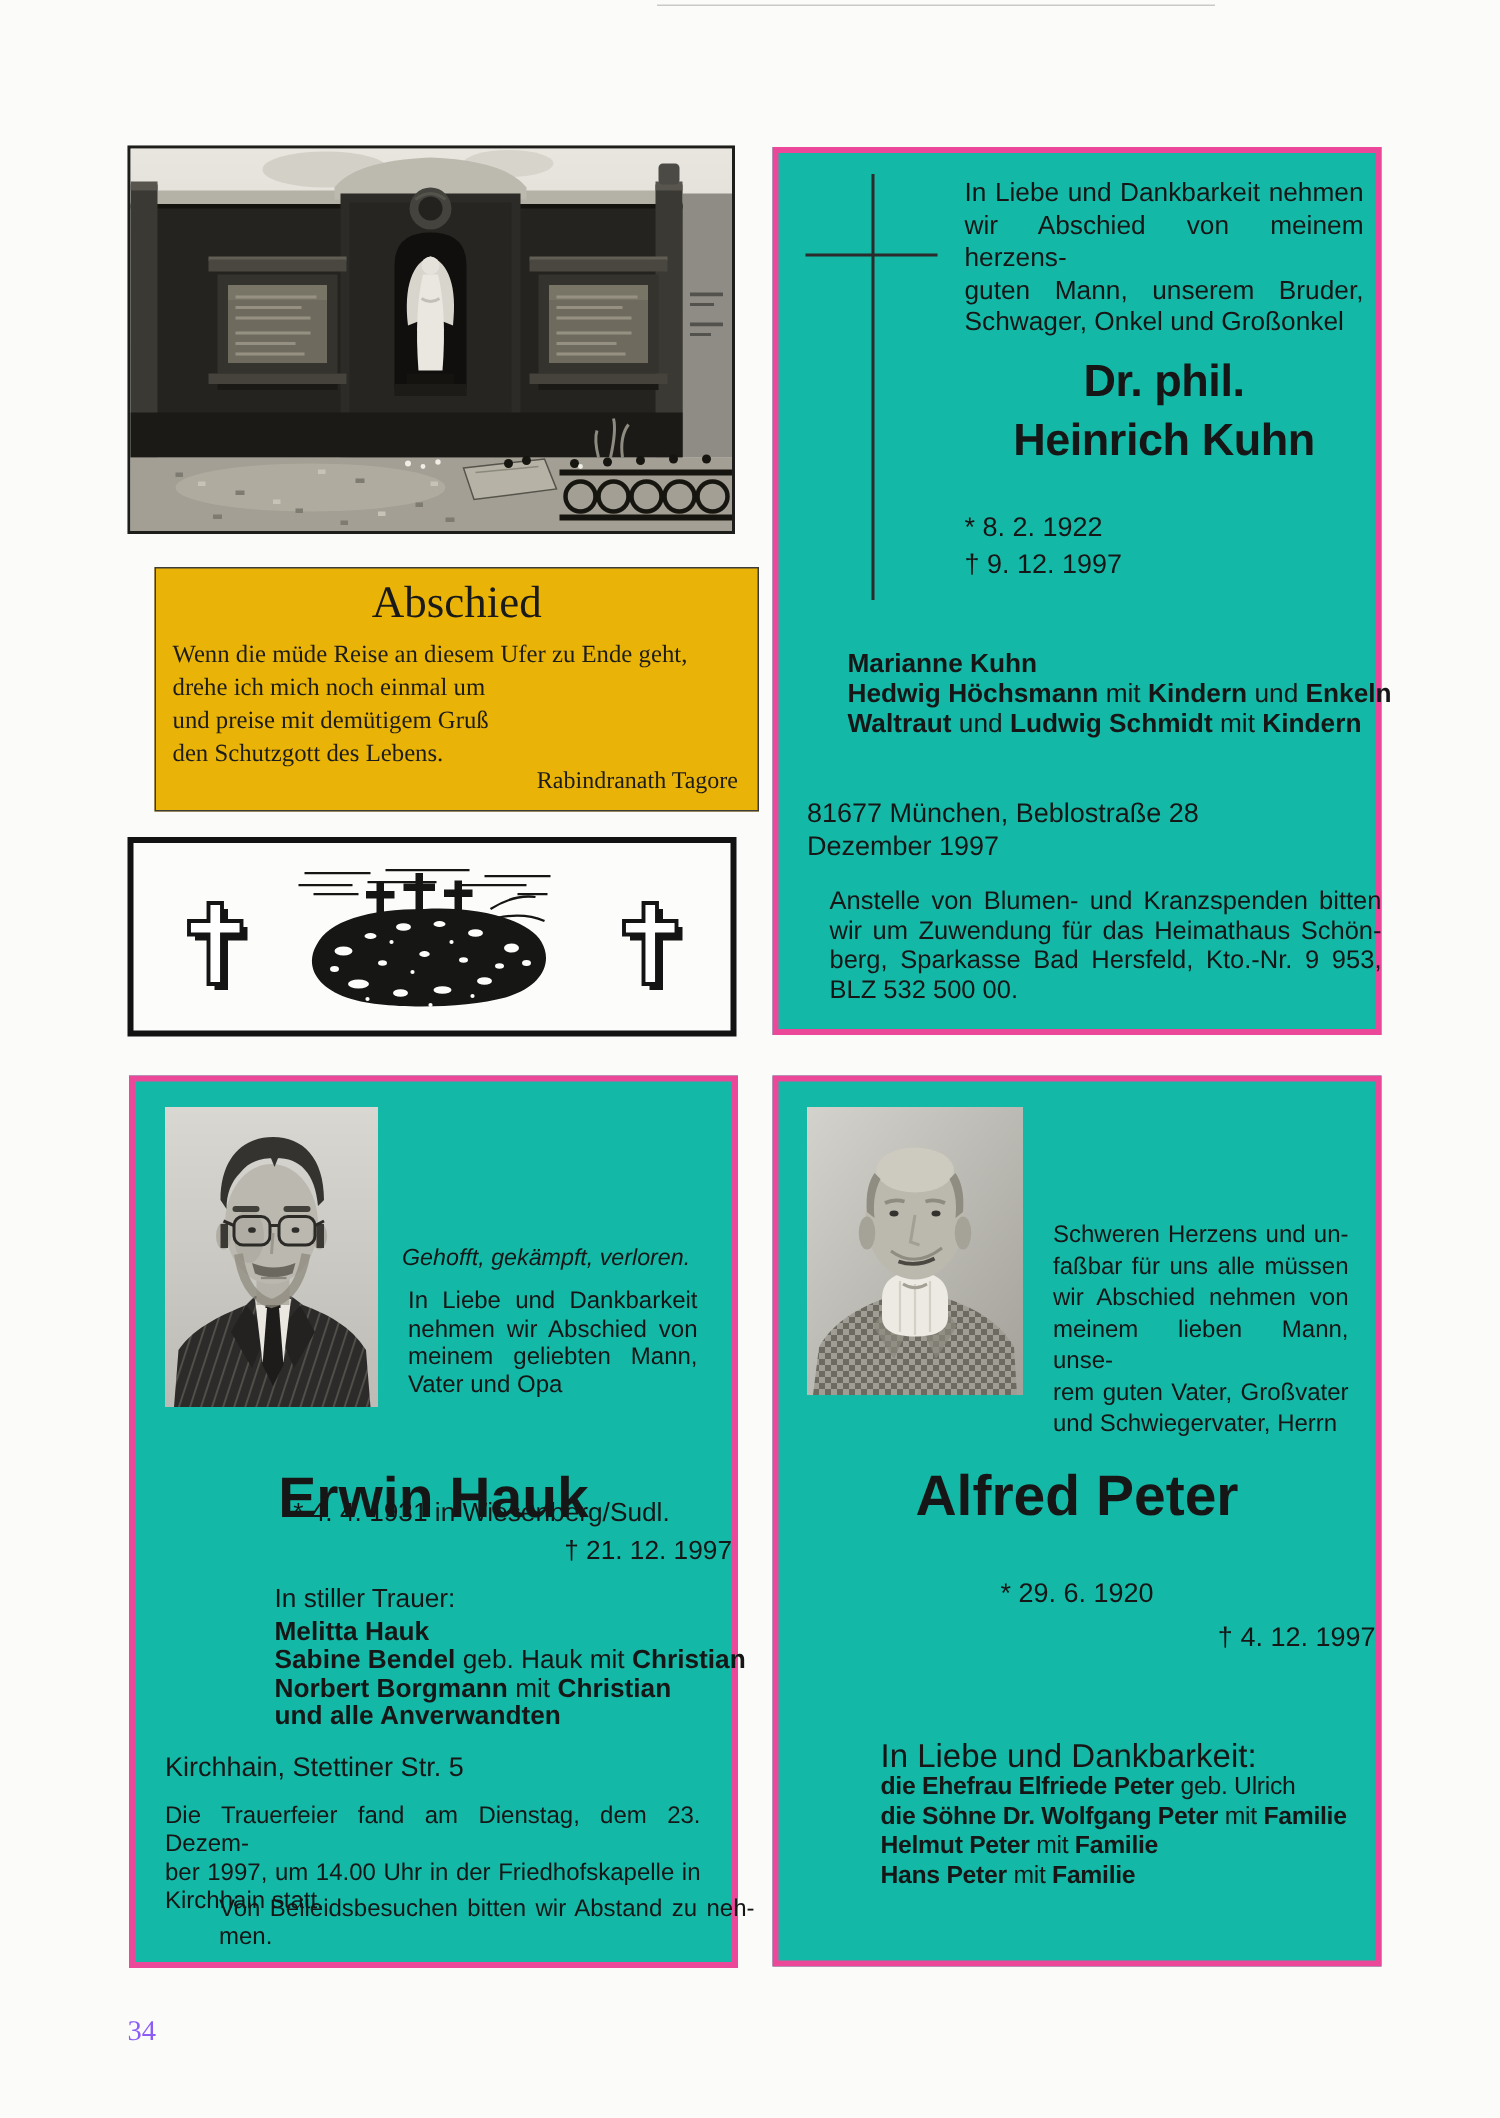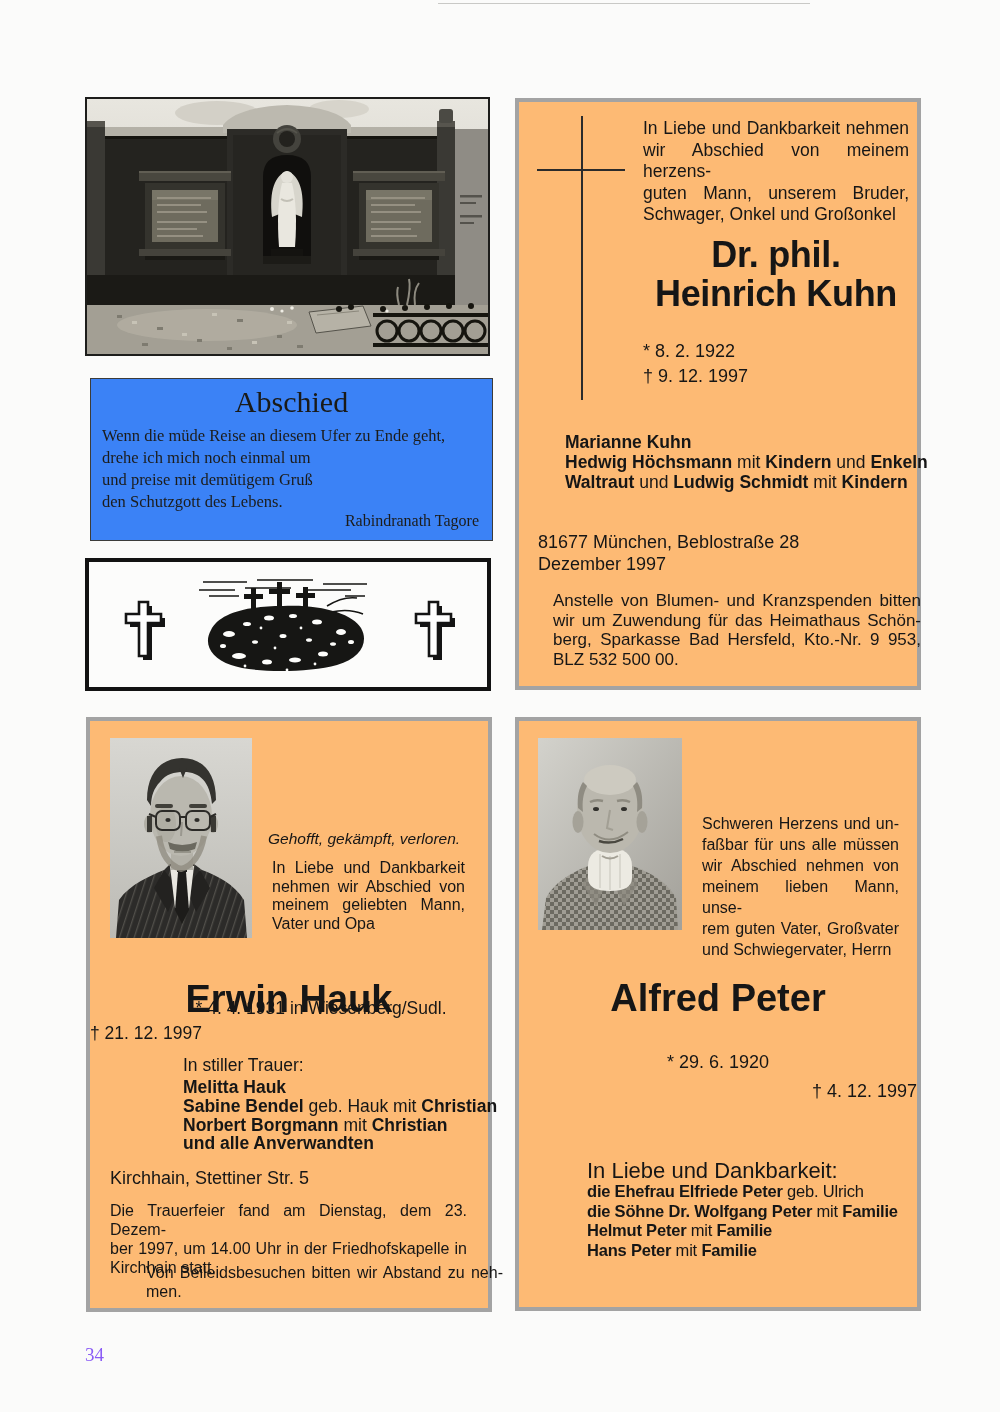--- a/index.html
+++ b/index.html
@@ -5,54 +5,54 @@
   html,body{margin:0;padding:0;background:#ffffff;}
   .page{position:relative;width:1000px;height:1412px;background:#fbfbfa;
         font-family:"Liberation Sans",sans-serif;color:#161616;overflow:hidden;}
   .serif{font-family:"Liberation Serif",serif;}
   .it{font-style:italic;}
   .b{font-weight:700;}
   .topline{position:absolute;left:438px;top:3px;width:372px;height:1px;background:#c9c9c6;}
 
   
   .photo-frame{position:absolute;left:85px;top:97px;width:401px;height:255px;border:2px solid #1d1d1b;background:#d8d6cf;}
-  .abschied-box{position:absolute;left:90px;top:378px;width:401px;height:161px;border:1.5px solid #3c3c3a;background:#3b82f6;}
+  .abschied-box{position:absolute;left:103px;top:378px;width:401px;height:161px;border:1.5px solid #3c3c3a;background:#eab308;}
   .crosses-box{position:absolute;left:85px;top:558px;width:398px;height:125px;border:4px solid #121212;background:#fcfcfb;}
-  .obit{position:absolute;border:4px solid #a3a3a3;background:#fdba74;}
+  .obit{position:absolute;border:4px solid #ec4899;background:#14b8a6;}
   .kuhn-box{left:515px;top:98px;width:398px;height:584px;}
   .hauk-box{left:86px;top:717px;width:398px;height:587px;}
   .peter-box{left:515px;top:717px;width:398px;height:586px;}
 
   
   .ab-title{position:absolute;left:0;top:6px;width:100%;text-align:center;font-size:30px;color:#1a1a18;}
   .ab-poem{position:absolute;left:11px;top:46px;font-size:16.5px;line-height:22px;white-space:nowrap;color:#1c1c1a;}
   .ab-attr{position:absolute;right:13px;top:133px;font-size:16px;color:#1c1c1a;}
 
   
   .jl{text-align:justify;text-align-last:justify;}
   .jl.end{text-align:left;text-align-last:left;}
 
   
   .kcross-v{position:absolute;left:62px;top:14px;width:2px;height:284px;background:#2b2b2b;}
   .kcross-h{position:absolute;left:18px;top:67px;width:88px;height:2px;background:#2b2b2b;}
   .k-intro{position:absolute;left:124px;top:16px;width:266px;font-size:17.5px;line-height:21.5px;}
-  .k-head{position:absolute;left:124px;top:133px;width:266px;text-align:center;font-weight:700;font-size:36px;line-height:39px;letter-spacing:-0.3px;}
+  .k-head{position:absolute;left:124px;top:133px;width:266px;text-align:center;font-weight:700;font-size:30px;line-height:39px;letter-spacing:-0.3px;}
   .k-dates{position:absolute;left:124px;top:237px;width:266px;font-size:18px;line-height:25px;}
   .k-mourners{position:absolute;left:46px;top:330px;font-size:17.5px;line-height:20px;white-space:nowrap;}
   .k-address{position:absolute;left:19px;top:429px;font-size:18px;line-height:22px;}
   .k-donation{position:absolute;left:19px;top:489px;width:368px;font-size:17px;line-height:19.5px;margin-left:15px;}
 
   
   .h-photo{position:absolute;left:20px;top:17px;width:142px;height:200px;}
   .h-motto{position:absolute;left:178px;top:90px;width:196px;text-align:left;font-size:15.5px;margin-top:19px;}
   .h-intro{position:absolute;left:182px;top:138px;width:193px;font-size:16px;line-height:18.6px;}
   .big-name{position:absolute;left:0;width:398px;text-align:center;font-weight:700;font-size:38px;}
   .hk-name{top:221px;margin-top:36px;}
   .h-birth{position:absolute;left:0;top:277px;width:398px;text-align:center;font-size:17.5px;padding-left:32px;}
-  .h-death{position:absolute;left:0;top:302px;width:398px;text-align:left;font-size:17.5px;}
+  .h-death{position:absolute;left:0;top:302px;width:398px;text-align:right;font-size:17.5px;}
   .h-grief{position:absolute;left:93px;top:334px;font-size:17.5px;}
   .h-mourners{position:absolute;left:93px;top:357px;font-size:17.5px;line-height:18.8px;white-space:nowrap;}
   .h-address{position:absolute;left:20px;top:447px;font-size:18px;}
   .h-funeral{position:absolute;left:20px;top:480px;width:357px;font-size:16px;line-height:19px;}
   .h-condolence{position:absolute;left:20px;top:542px;width:357px;font-size:16px;line-height:19px;margin-left:36px;}
 
   
   .p-photo{position:absolute;left:19px;top:17px;width:144px;height:192px;}
   .p-intro{position:absolute;left:183px;top:92px;width:197px;font-size:16px;line-height:21px;}
   .p-name{top:256px;}

